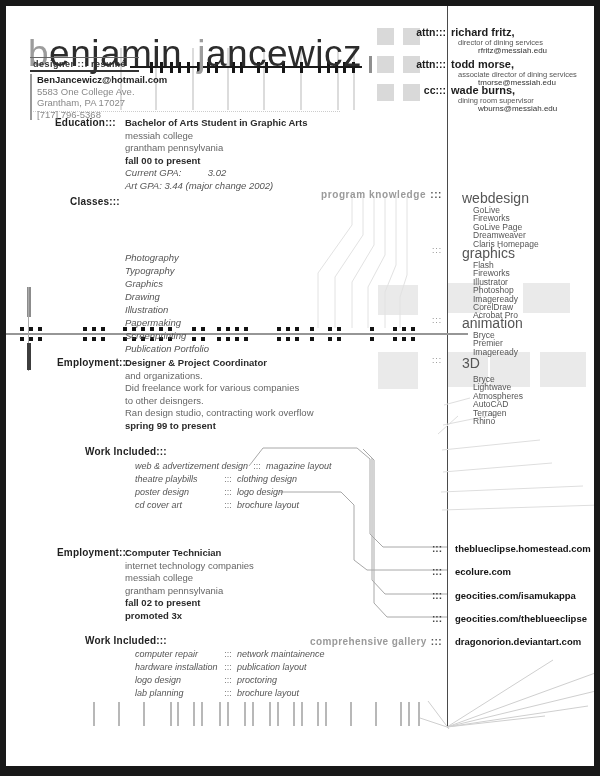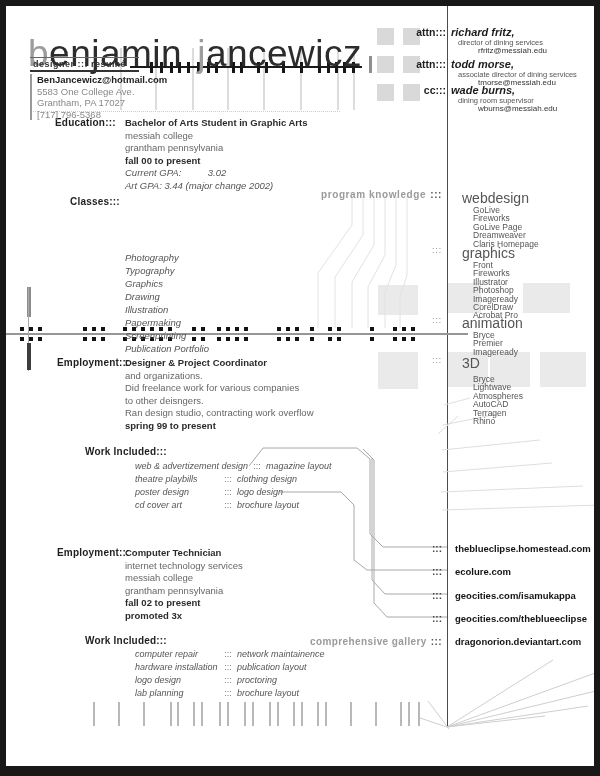--- a/index.html
+++ b/index.html
@@ -29,21 +29,21 @@
   .ruler-line{position:absolute;left:124px;top:60px;width:232px;height:2px;background:#1a1a1a;}
   .dotline{position:absolute;left:24px;top:105px;width:310px;border-top:1px dotted #ccc;}
   
   .vline{position:absolute;left:441px;top:0;width:1px;height:722px;background:#4a4a4a;}
   .tline{position:absolute;left:0;top:327px;width:462px;height:2px;background:#969696;}
   
   .rcp{position:absolute;left:0;width:588px;height:30px;}
   .rcp .rl{position:absolute;left:341px;top:0;width:99px;text-align:right;
         font-weight:bold;font-size:10.5px;color:#1d1d1d;}
   .rcp .rn{position:absolute;left:445px;top:0;font-weight:bold;font-size:11px;
-        color:#1d1d1d;white-space:nowrap;font-style:italic;}
+        color:#1d1d1d;white-space:nowrap;}
   .rcp .rt{position:absolute;left:452px;top:12px;font-size:7.5px;color:#555;white-space:nowrap;}
   .rcp .re{position:absolute;left:452px;top:20px;font-size:8px;color:#333;white-space:nowrap;margin-left:20px;}
   
   .lbl{position:absolute;font-weight:bold;font-size:10px;color:#1f1f1f;
         letter-spacing:.2px;white-space:nowrap;z-index:2;}
   .blk{position:absolute;font-size:9.5px;color:#666;white-space:nowrap;z-index:2;}
   .blk div{height:12.6px;line-height:12.6px;}
   .b{font-weight:bold;color:#2b2b2b;}
   .i{font-style:italic;color:#555;}
   .pre{white-space:pre;}
@@ -313,21 +313,21 @@
       <div>Fireworks</div>
       <div>GoLive Page</div>
       <div>Dreamweaver</div>
       <div>Claris Homepage</div>
     </div>
   </div>
   <div class="pk" style="top:239px">
     <span class="sep">:::</span>
     <div class="nm">graphics</div>
     <div class="its">
-      <div>Front</div>
+      <div>Flash</div>
       <div>Fireworks</div>
       <div>Illustrator</div>
       <div>Photoshop</div>
       <div>Imageready</div>
       <div>CorelDraw</div>
       <div>Acrobat Pro</div>
     </div>
   </div>
   <div class="pk" style="top:309px">
     <span class="sep">:::</span>
@@ -379,21 +379,21 @@
   </div>
   <div class="wrow" style="top:494px">
     <span>cd cover art</span>
     <span class="sep">:::</span>
     <span>brochure layout</span>
   </div>
 
   <div class="lbl" style="left:51px;top:541px">Employment:::</div>
   <div class="blk" style="left:119px;top:541px">
     <div class="b">Computer Technician</div>
-    <div>internet technology services</div>
+    <div>internet technology companies</div>
     <div>messiah college</div>
     <div>grantham pennsylvania</div>
     <div class="b">fall 02 to present</div>
     <div class="b">promoted 3x</div>
   </div>
 
   <div class="lbl" style="left:79px;top:629px">Work Included:::</div>
   <div class="wrow" style="top:643px">
     <span>computer repair</span>
     <span class="sep">:::</span>

